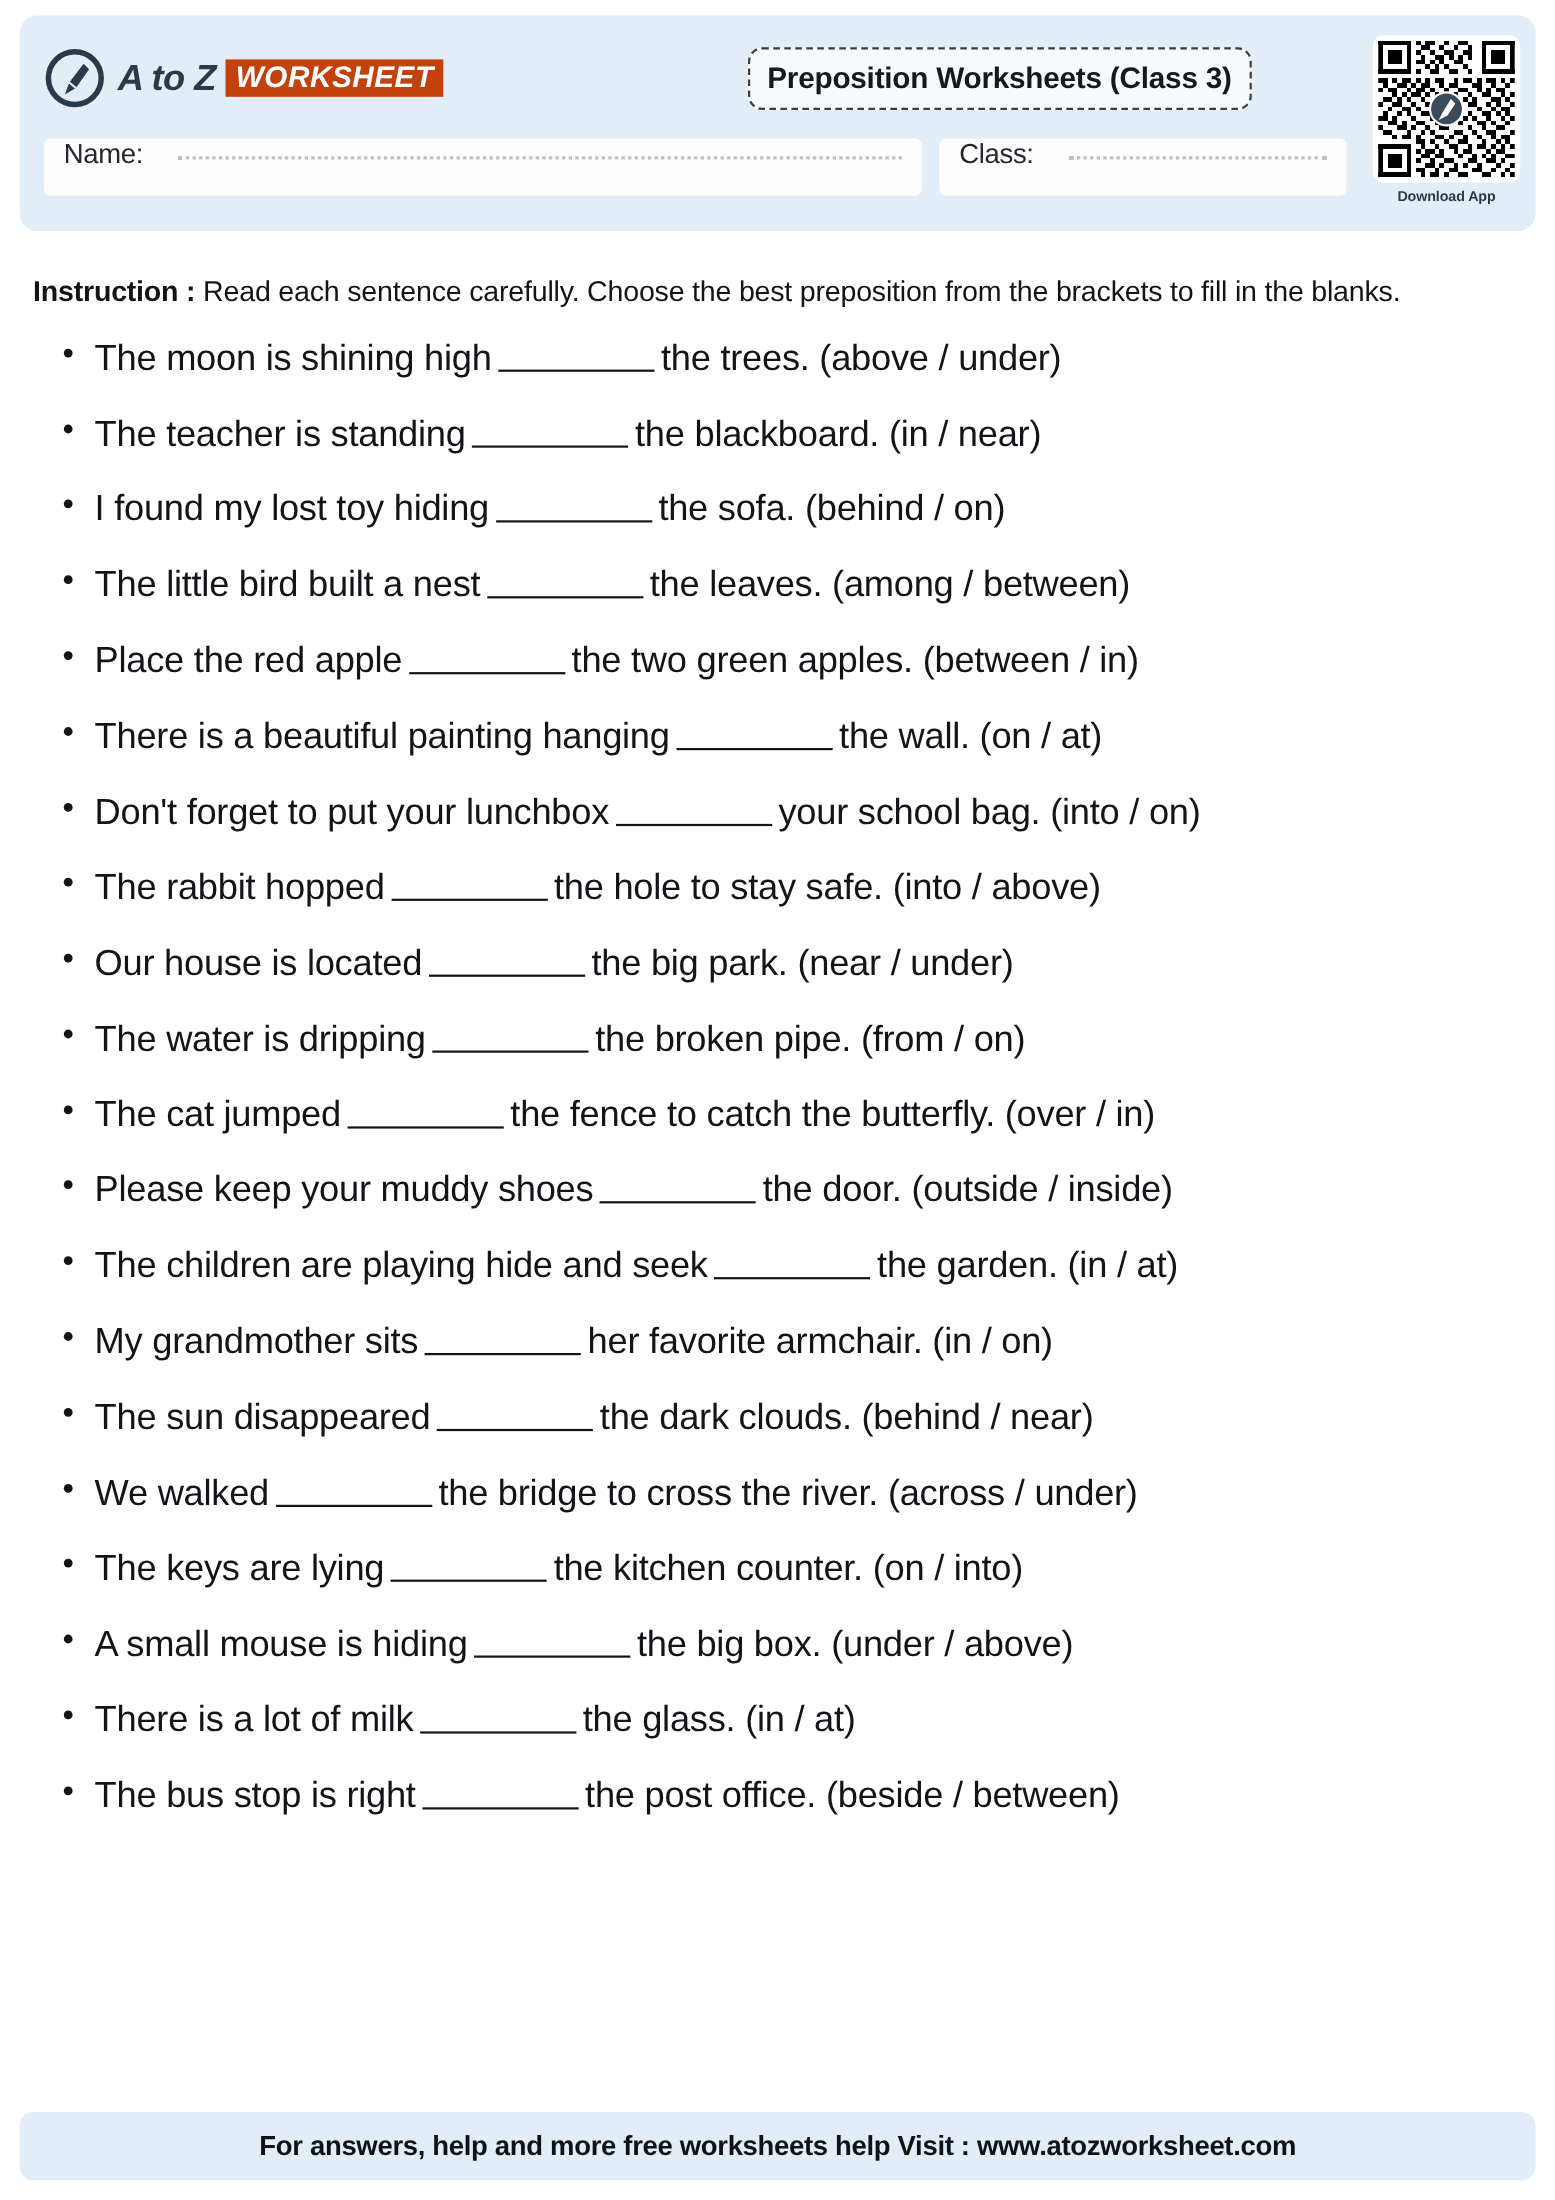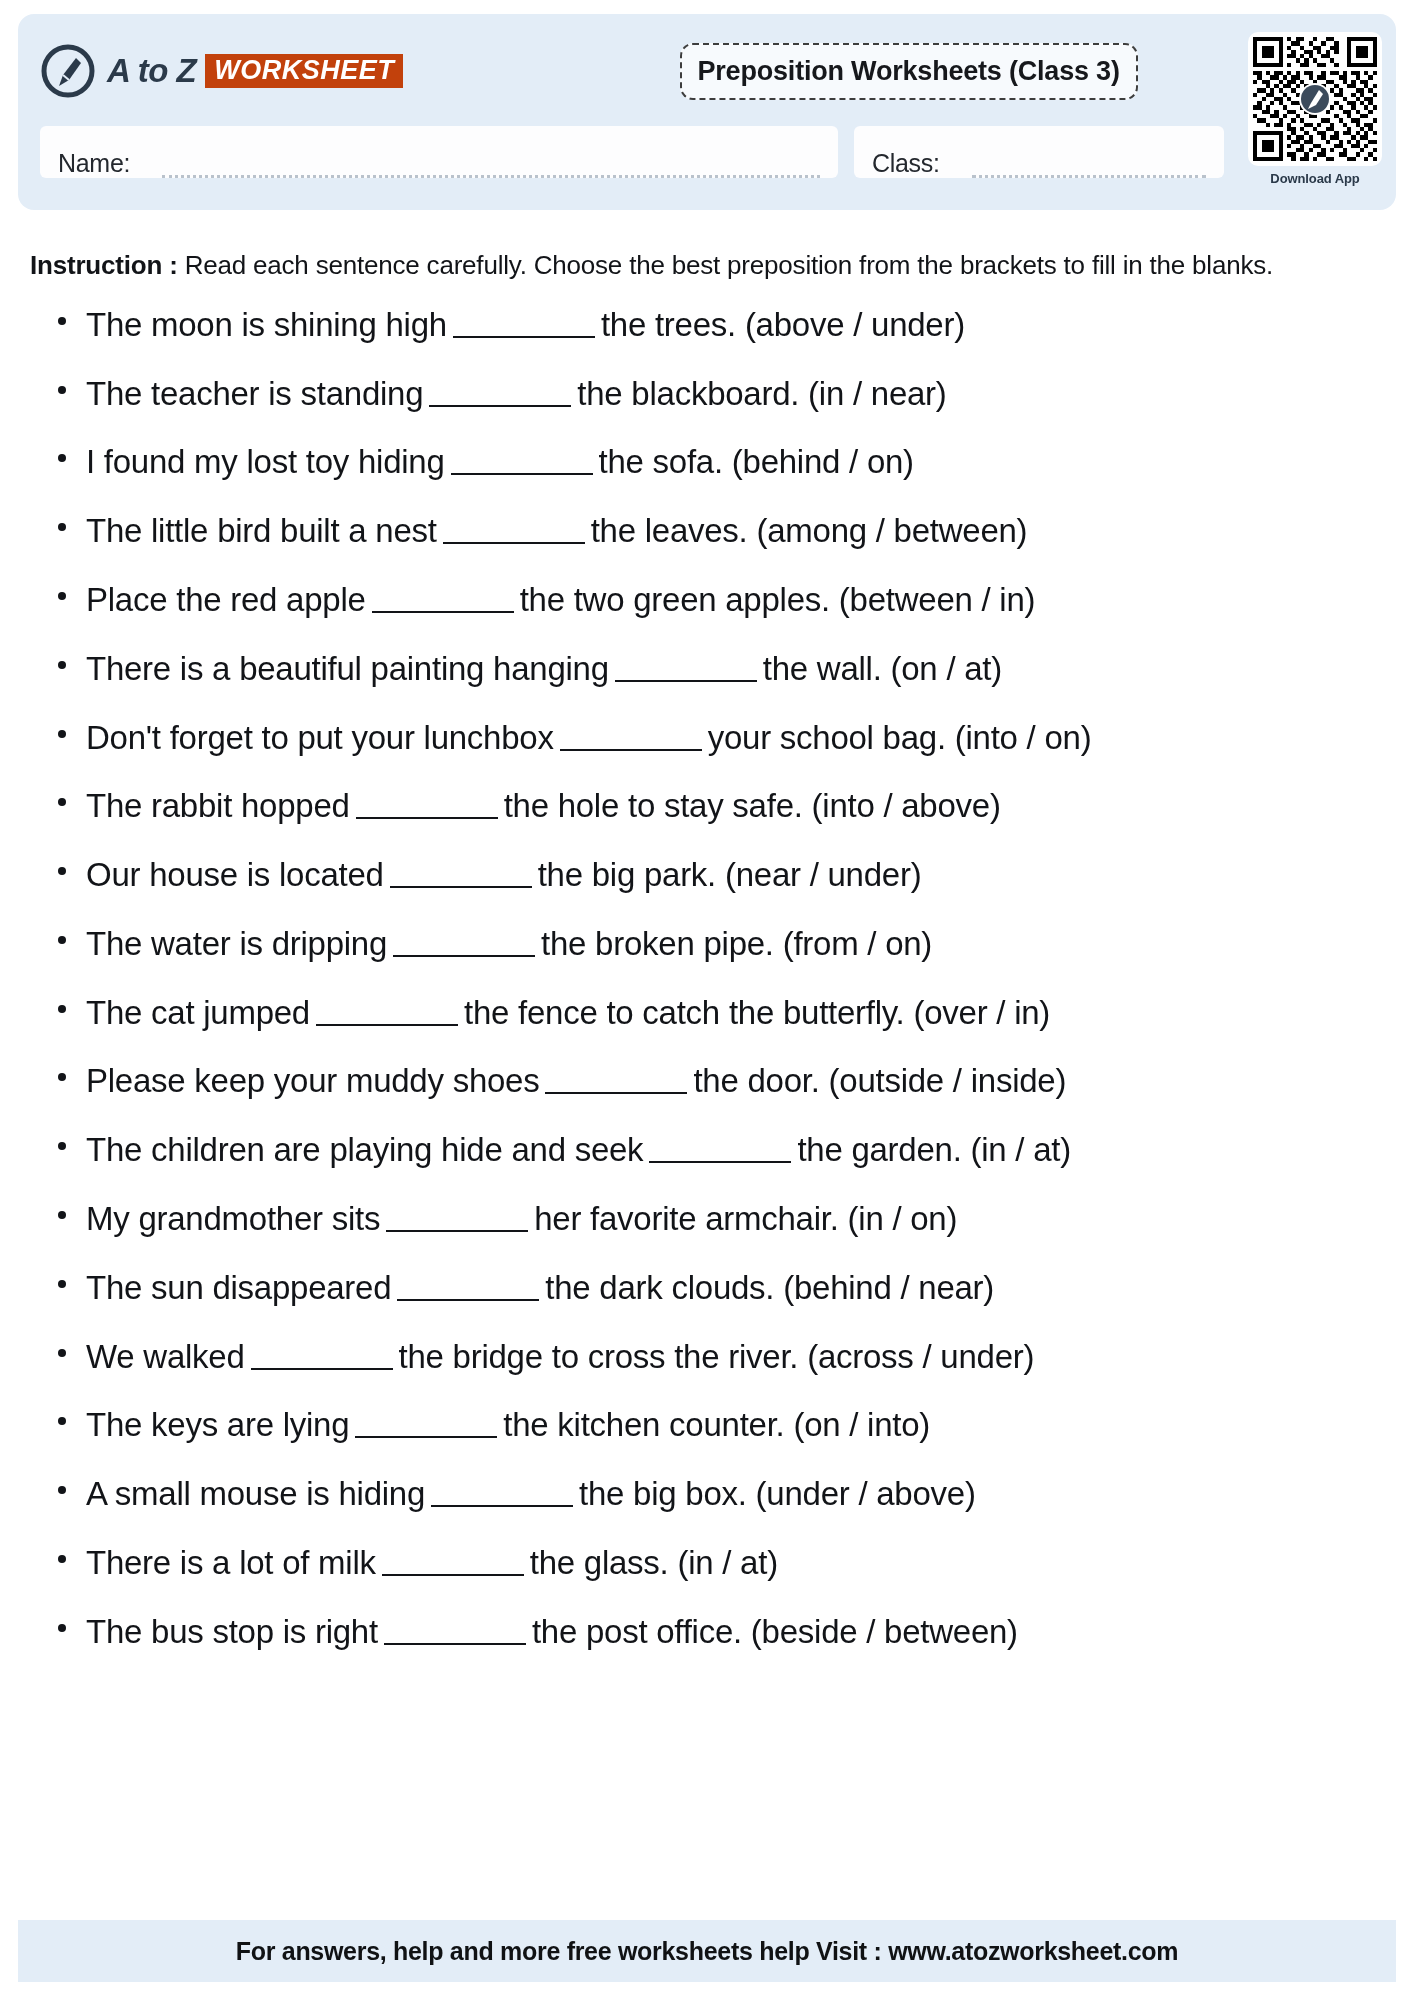--- a/index.html
+++ b/index.html
@@ -130,21 +130,21 @@
     display: flex;
     gap: 16px;
     margin-top: 18px;
     padding-right: 150px;
   }
   .field {
     background: #fdfdfe;
     border-radius: 6px;
     height: 52px;
     display: flex;
-    align-items: flex-end;
+    align-items: flex-start;
     padding: 0 18px;
     gap: 20px;
   }
   .field-name { flex: 1 1 auto; }
   .field-class { flex: 0 0 370px; }
   .field-label {
     font-size: 25px;
     color: #24282e;
     font-weight: 400;
     letter-spacing: -0.3px;
@@ -201,21 +201,21 @@
   }
 
   
   .footer {
     position: absolute;
     left: 18px;
     right: 18px;
     bottom: 18px;
     height: 62px;
     background: #e3edf7;
-    border-radius: 0;
+    border-radius: 12px;
     display: flex;
     align-items: center;
     justify-content: center;
     font-size: 25px;
     font-weight: 700;
     color: #101214;
     letter-spacing: -0.3px;
   }
 </style>
 </head>

